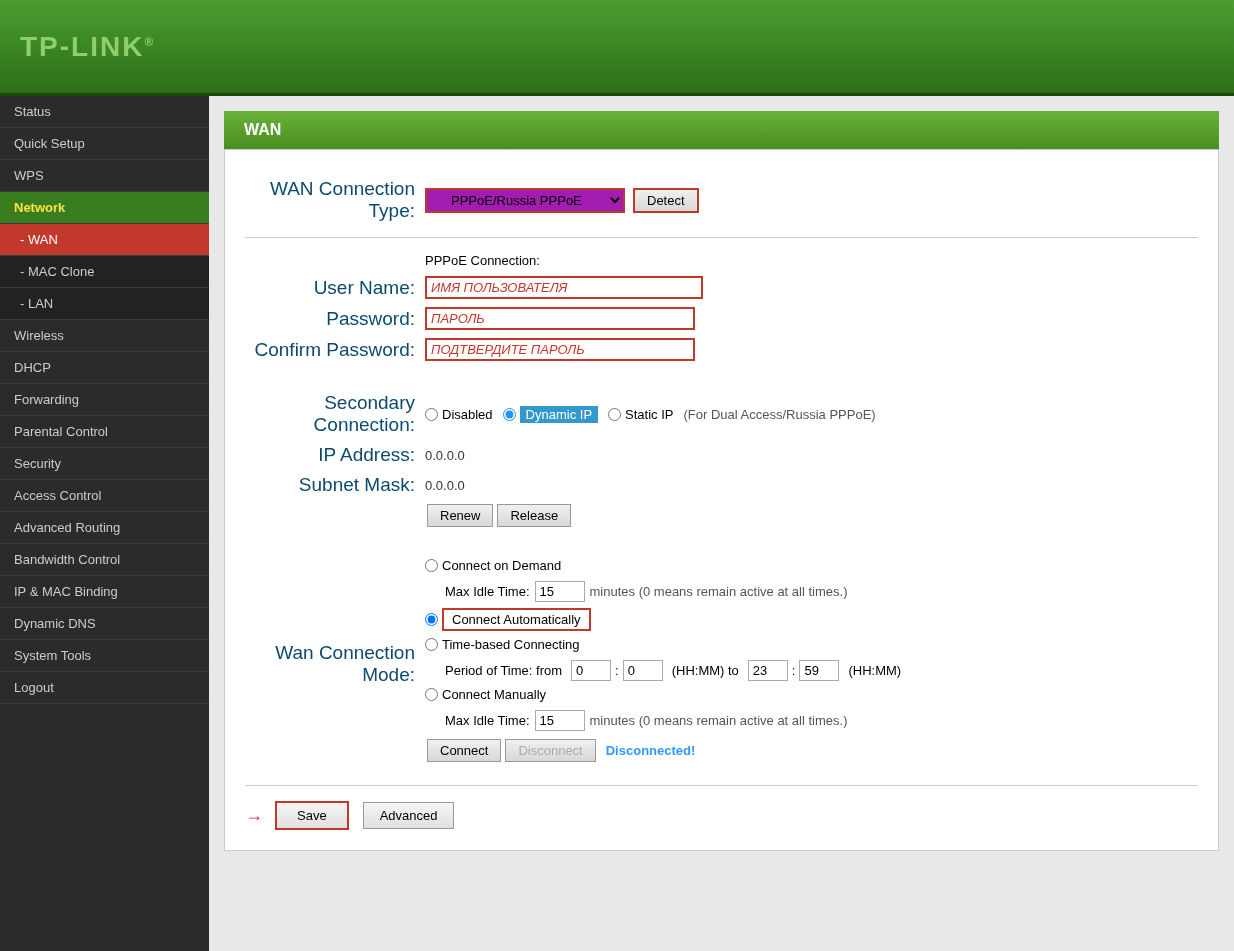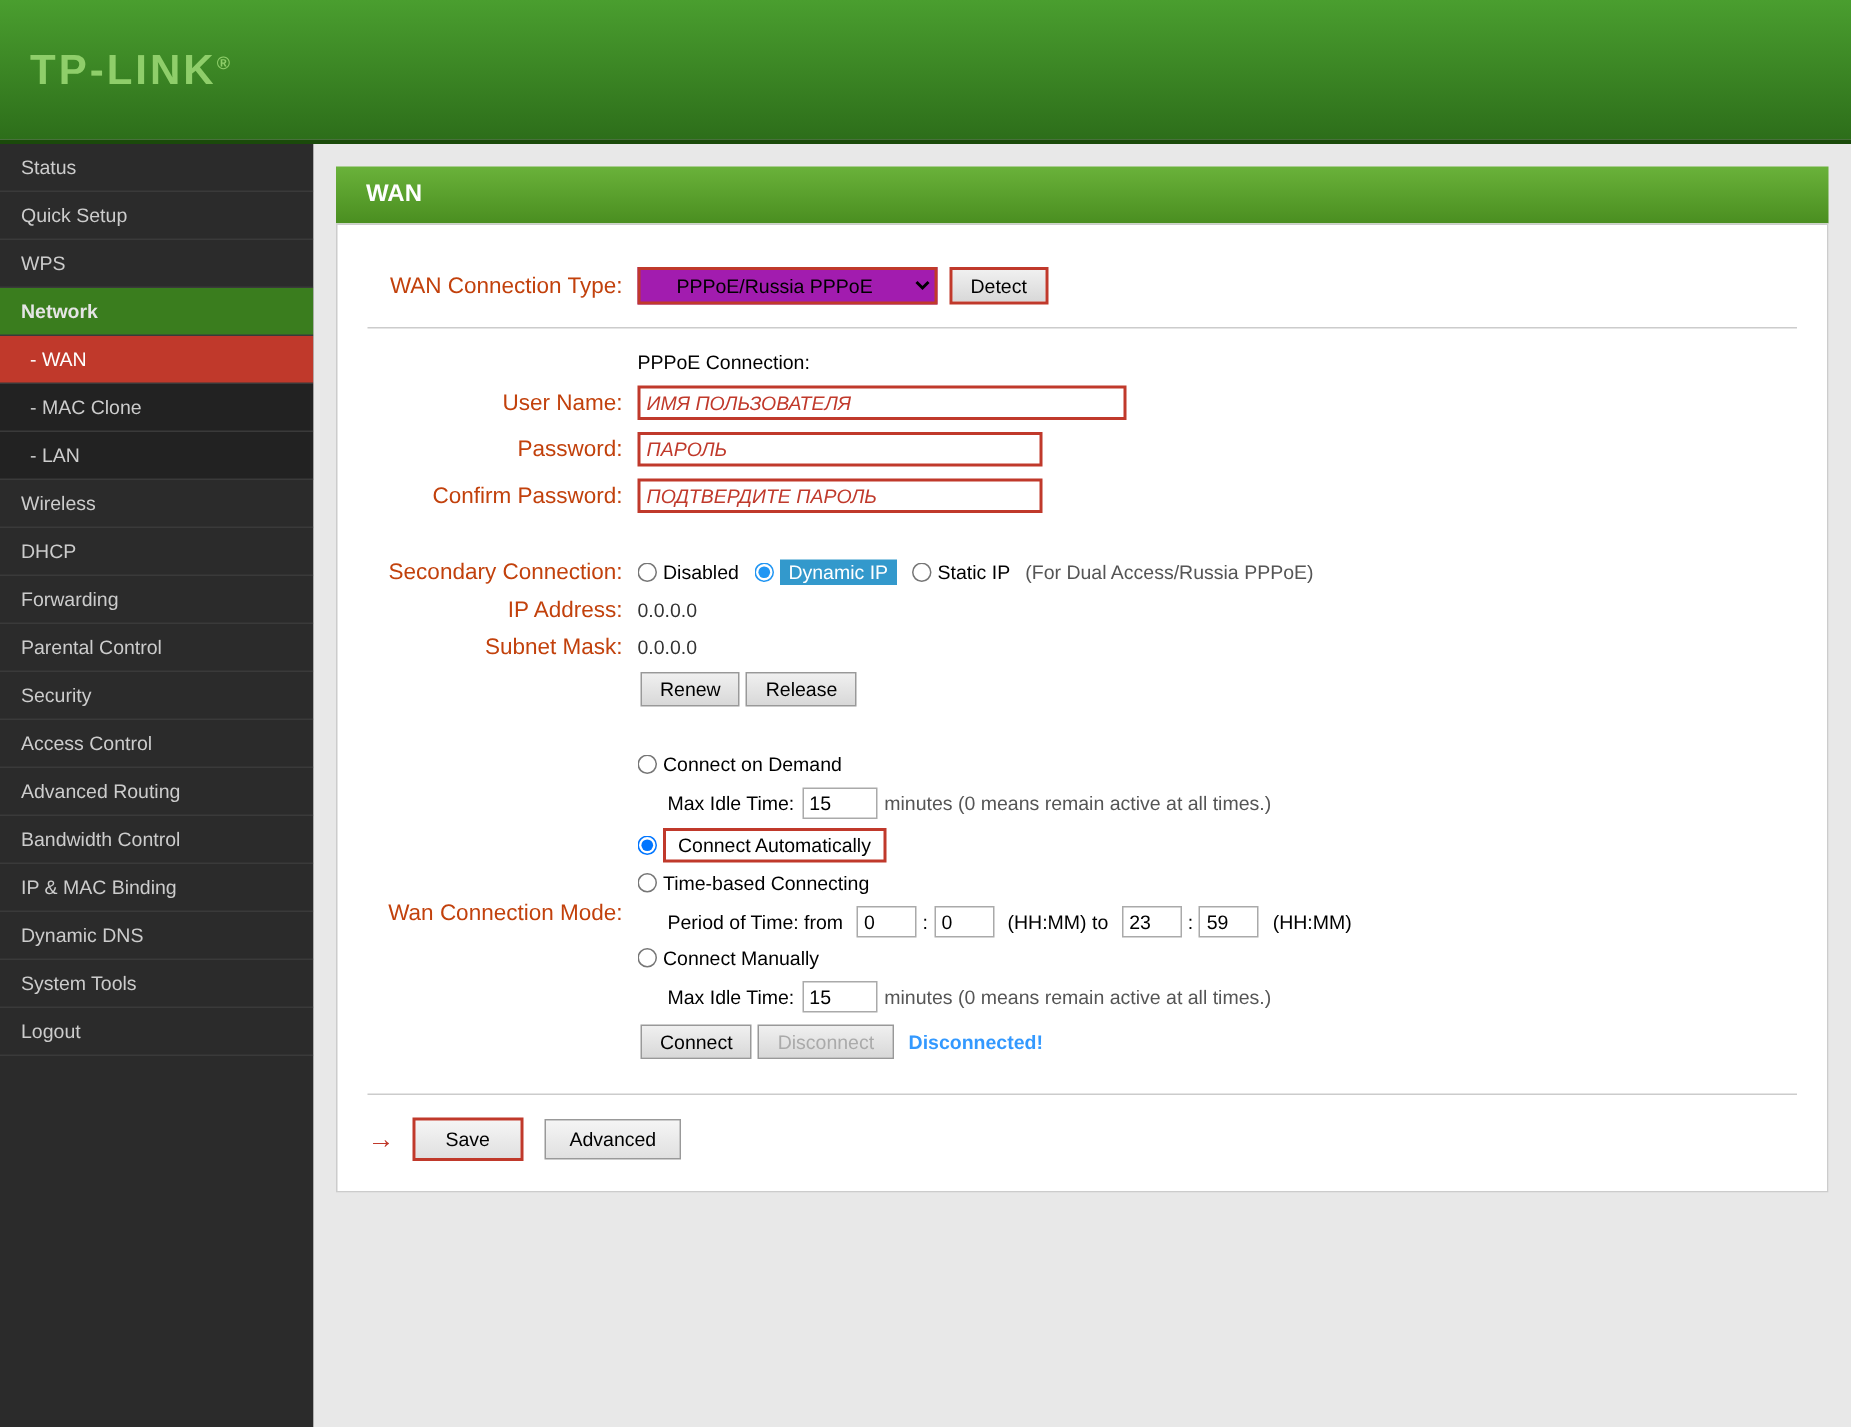--- a/index.html
+++ b/index.html
@@ -39,21 +39,21 @@
       display: block;
       padding: 8px 14px;
       color: #cccccc;
       text-decoration: none;
       cursor: pointer;
       font-size: 13px;
       border-bottom: 1px solid #3a3a3a;
     }
     .sidebar-item.active-parent {
       background: #3a7d1e;
-      color: #e5e5e5;
+      color: #fde047;
       font-weight: bold;
     }
     .sidebar-item.active-child {
       background: #c0392b;
       color: white;
       padding-left: 20px;
     }
     .sidebar-item.child {
       padding-left: 20px;
       background: #222;
@@ -87,22 +87,22 @@
     
     .form-row {
       display: flex;
       align-items: center;
       margin: 8px 0;
     }
     .form-label {
       width: 180px;
       text-align: right;
       padding-right: 10px;
-      color: #c2410c;
-      font-size: 15px;
+      color: #0c4a6e;
+      font-size: 19px;
     }
     .form-value {
       color: #333;
       font-size: 13px;
     }
 
     select {
       padding: 2px 20px;
       font-size: 13px;
       border: 1px solid #aaa;
@@ -244,21 +244,21 @@
 
       <hr class="divider">
 
       <div class="form-row">
         <div class="form-label"></div>
         <span>PPPoE Connection:</span>
       </div>
 
       <div class="form-row">
         <div class="form-label">User Name:</div>
-        <input type="text" class="input-highlight russian-input" style="width: 326px; font-size: 13px;" value="ИМЯ ПОЛЬЗОВАТЕЛЯ" placeholder="ИМЯ ПОЛЬЗОВАТЕЛЯ">
+        <input type="text" class="input-highlight russian-input" style="width: 278px; font-size: 13px;" value="ИМЯ ПОЛЬЗОВАТЕЛЯ" placeholder="ИМЯ ПОЛЬЗОВАТЕЛЯ">
       </div>
 
       <div class="form-row">
         <div class="form-label">Password:</div>
         <input type="text" class="input-highlight russian-input" style="width: 270px; font-size: 13px;" value="ПАРОЛЬ">
       </div>
 
       <div class="form-row">
         <div class="form-label">Confirm Password:</div>
         <input type="text" class="input-highlight russian-input" style="width: 270px; font-size: 13px;" value="ПОДТВЕРДИТЕ ПАРОЛЬ">

